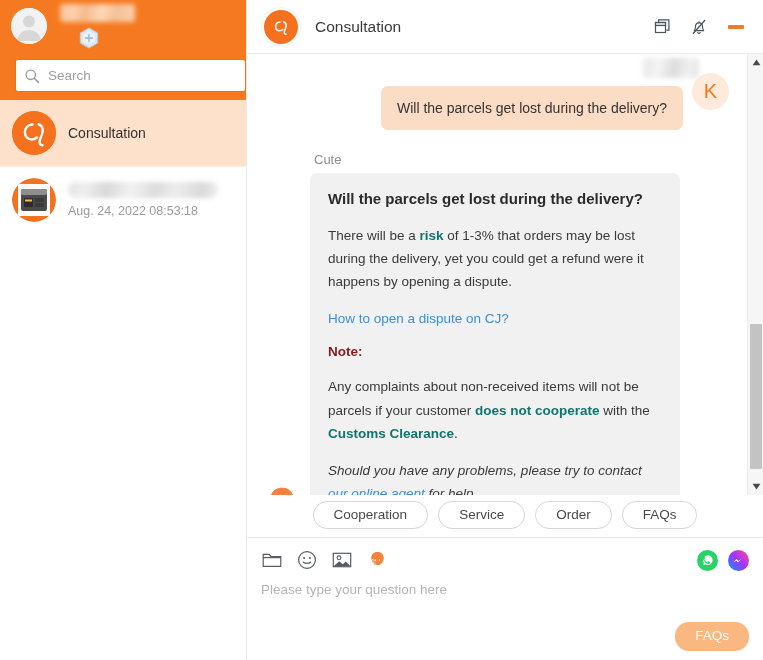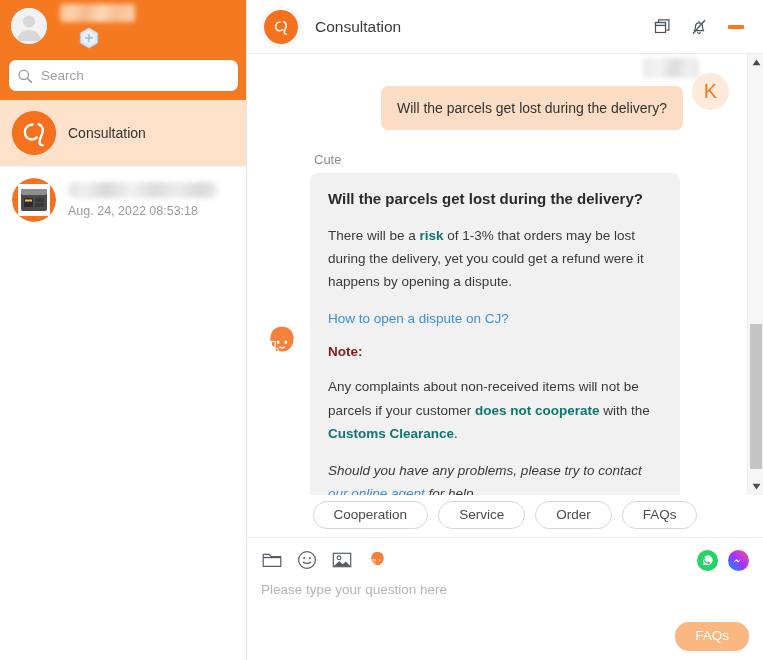--- a/index.html
+++ b/index.html
@@ -49,24 +49,24 @@
     background: linear-gradient(100deg,#f9c395 0%, #fbd2ae 18%, #f6b98a 34%, #fcd9b8 55%, #f8c095 72%, #fad0ab 100%);
     filter: blur(2.4px);
   }
   .sb-badge {
     position: absolute;
     left: 79px; top: 27px;
     width: 20px; height: 22px;
   }
   .search-wrap {
     position: absolute;
-    left: 9px; top: 60px;
+    left: 16px; top: 60px;
     width: 229px; height: 31px;
     background: #ffffff;
-    border-radius: 7px;
+    border-radius: 2px;
     display: flex; align-items: center;
     padding: 0 8px;
     box-shadow: 0 0 0 1px rgba(0,0,0,0.04);
   }
   .search-icon { width: 16px; height: 16px; flex: 0 0 16px; margin-right: 8px; }
   .search-input {
     border: none; outline: none;
     font-family: "Liberation Sans", sans-serif;
     font-size: 13.5px;
     color: #444;
@@ -179,21 +179,21 @@
   .ava-user {
     width: 37px; height: 37px; border-radius: 50%;
     background: #fdeadb;
     color: #f57920;
     font-size: 20px;
     display: flex; align-items: center; justify-content: center;
     flex: 0 0 37px;
     margin-top: 5px;
   }
   .row-bot {
-    display: flex; align-items: center;
+    display: flex; align-items: flex-end;
     padding: 22px 0 0 15px;
   }
   .ava-bot { width: 40px; height: 40px; flex: 0 0 40px; margin-top: 10px; }
   .bot-col { margin-left: 8px; flex: 1 1 auto; }
   .bot-name { font-size: 13px; color: #8d8d8d; margin-bottom: 6px; padding-left: 4px; }
   .bubble-bot {
     background: #f1f1f1;
     border-radius: 7px;
     padding: 16px 18px 18px 18px;
     max-width: 370px;

